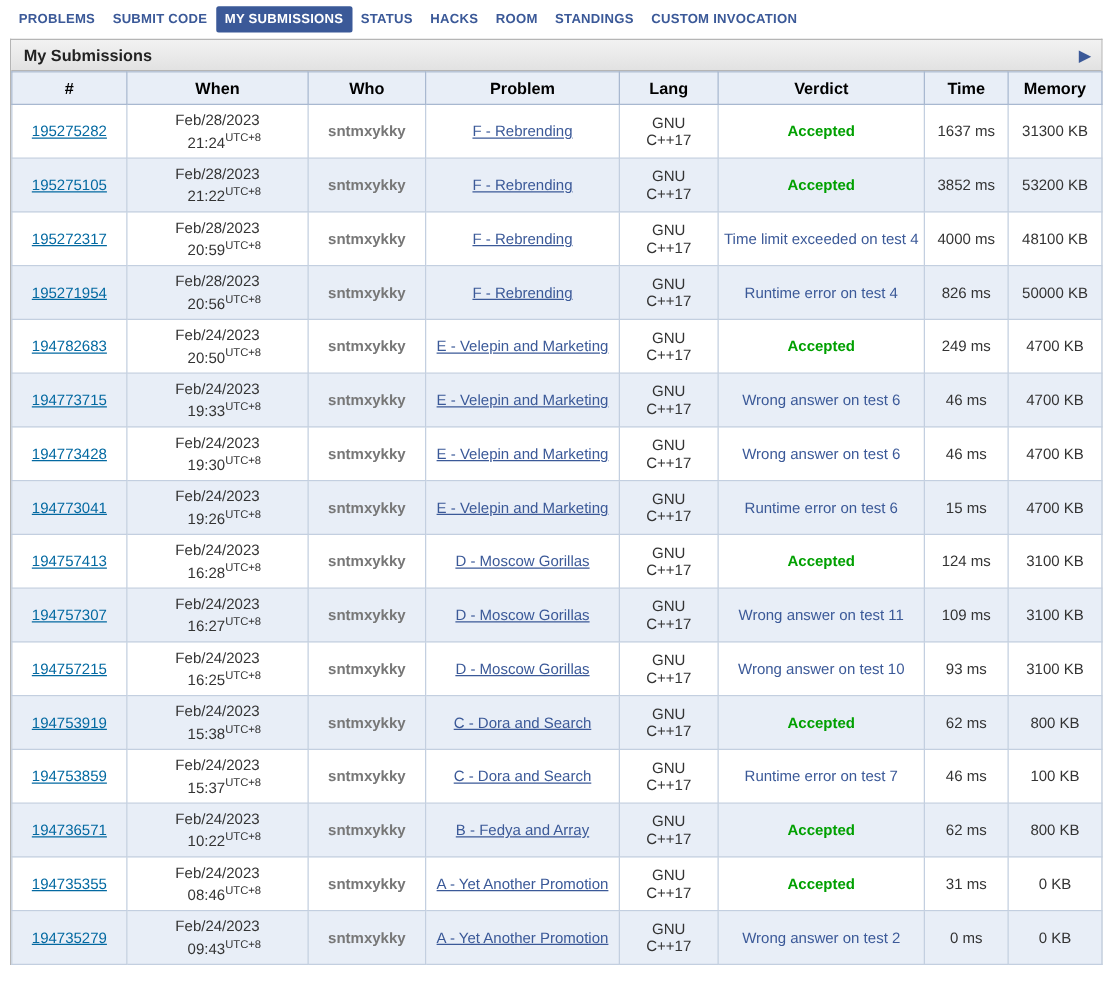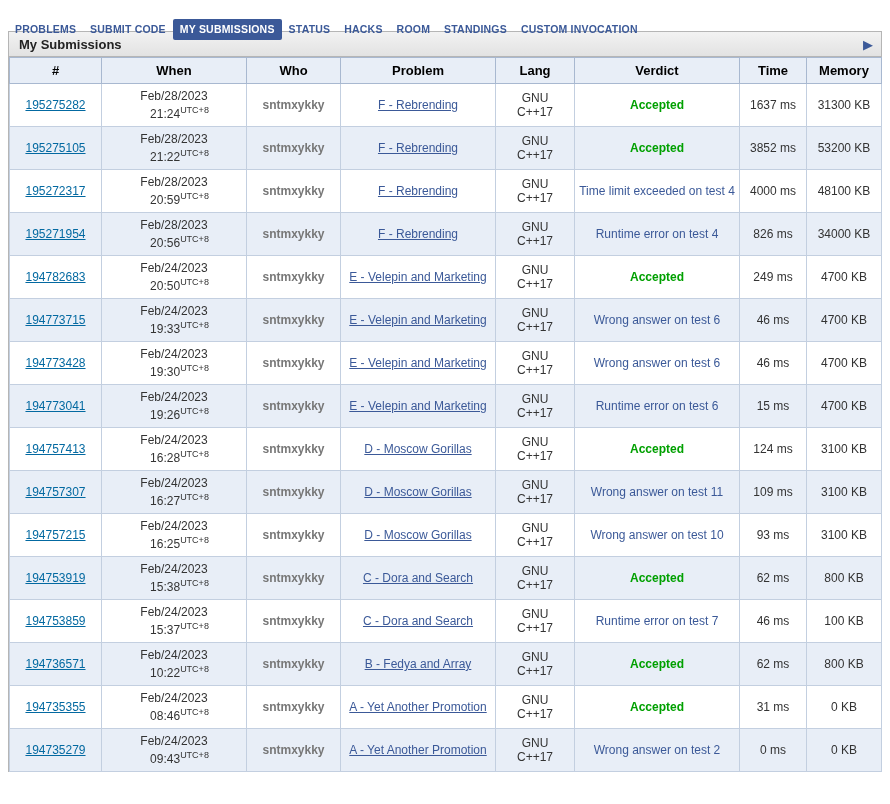--- a/index.html
+++ b/index.html
@@ -12,21 +12,21 @@
     width: 890px;
     height: 804px;
     overflow: hidden;
     font-size: 12px;
     color: #000000;
   }
 
   
   .navbar {
     height: 31px;
-    padding: 14px 8px;
+    padding: 0 8px;
     display: flex;
     align-items: flex-start;
     box-sizing: border-box;
   }
   .nav-item {
     font-size: 10.5px;
     font-weight: bold;
     letter-spacing: 0.2px;
     color: #3b5998;
     text-transform: uppercase;
@@ -233,21 +233,21 @@
           </tr>
           <tr class="row-even">
             <td><a class="id-link">195271954</a></td>
             <td><span class="when-date">Feb/28/2023</span><span class="when-time">20:56</span><span class="when-tz">UTC+8</span></td>
             <td><a class="who">sntmxykky</a></td>
             <td><a class="prob-link">F - Rebrending</a></td>
             <td><span class="lang">GNU
 C++17</span></td>
             <td><span class="verdict-other">Runtime error on test 4</span></td>
             <td class="num">826 ms</td>
-            <td class="num mem">34000 KB</td>
+            <td class="num mem">50000 KB</td>
           </tr>
           <tr class="row-odd">
             <td><a class="id-link">194782683</a></td>
             <td><span class="when-date">Feb/24/2023</span><span class="when-time">20:50</span><span class="when-tz">UTC+8</span></td>
             <td><a class="who">sntmxykky</a></td>
             <td><a class="prob-link">E - Velepin and Marketing</a></td>
             <td><span class="lang">GNU
 C++17</span></td>
             <td><span class="verdict-accepted">Accepted</span></td>
             <td class="num">249 ms</td>

